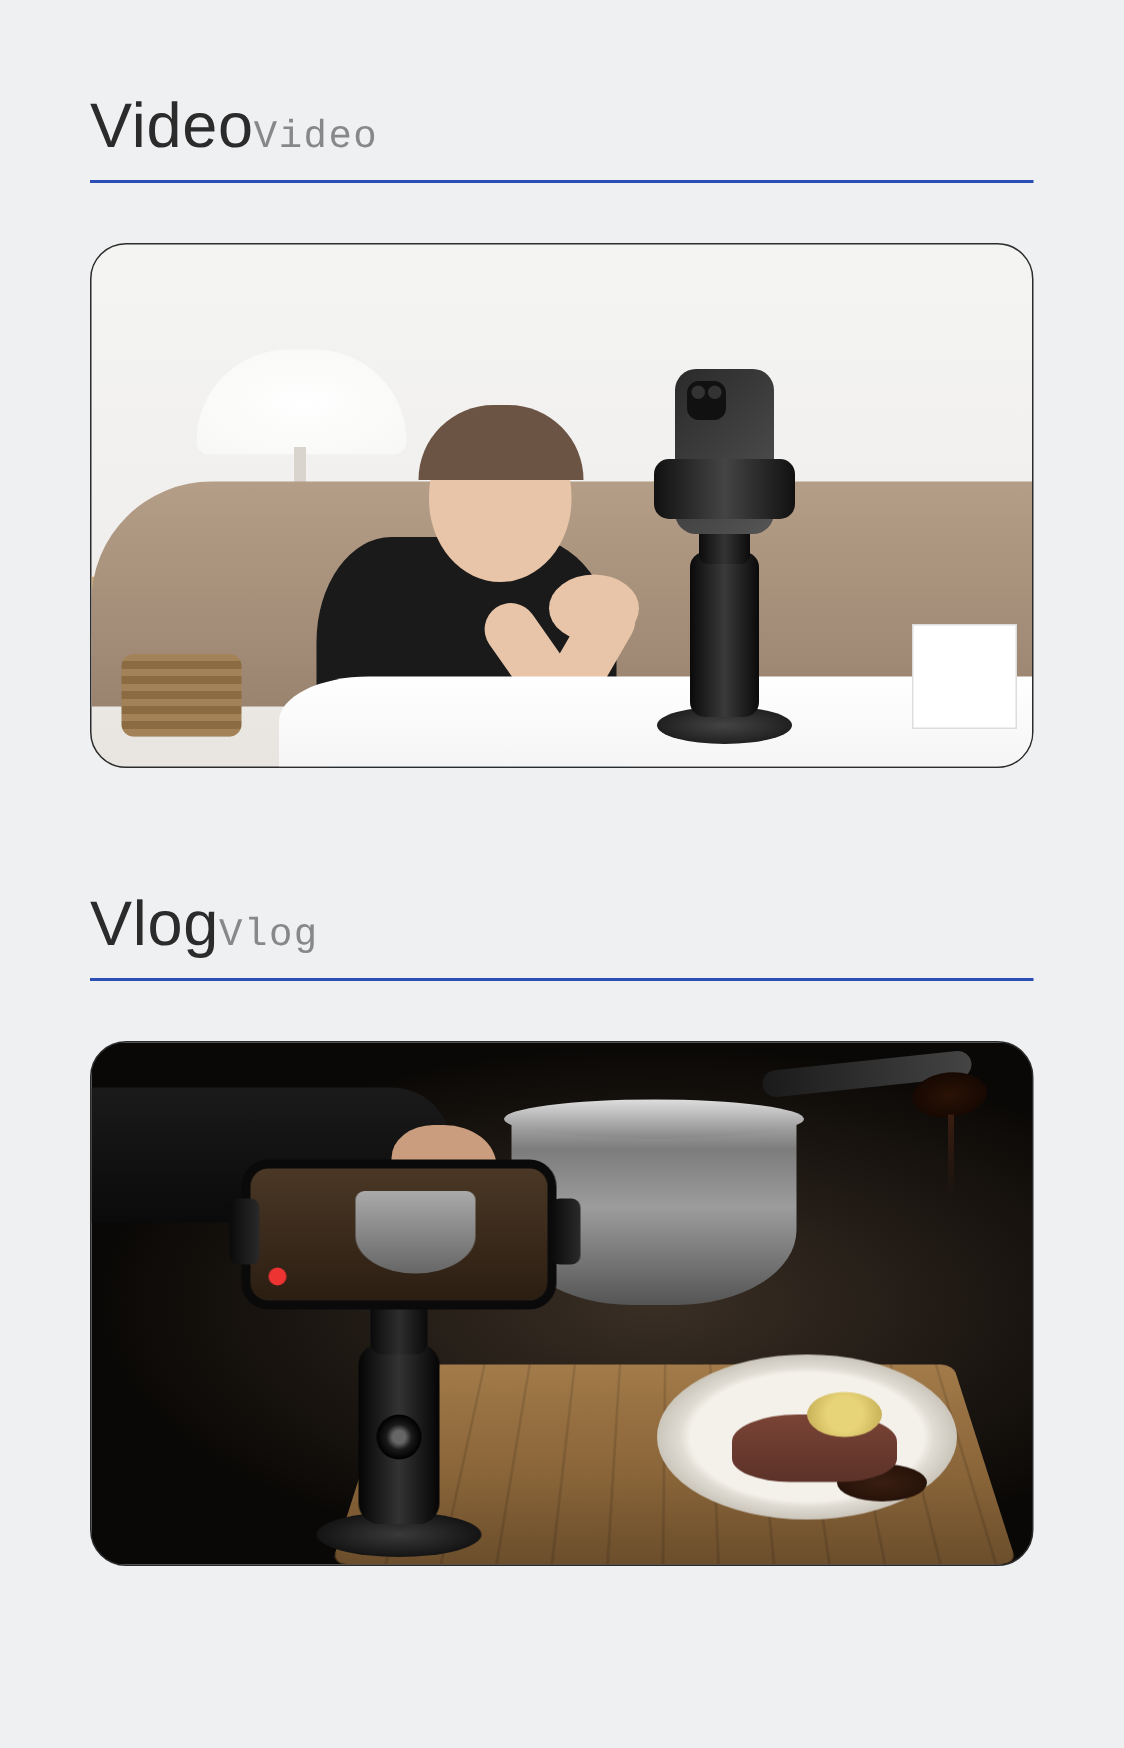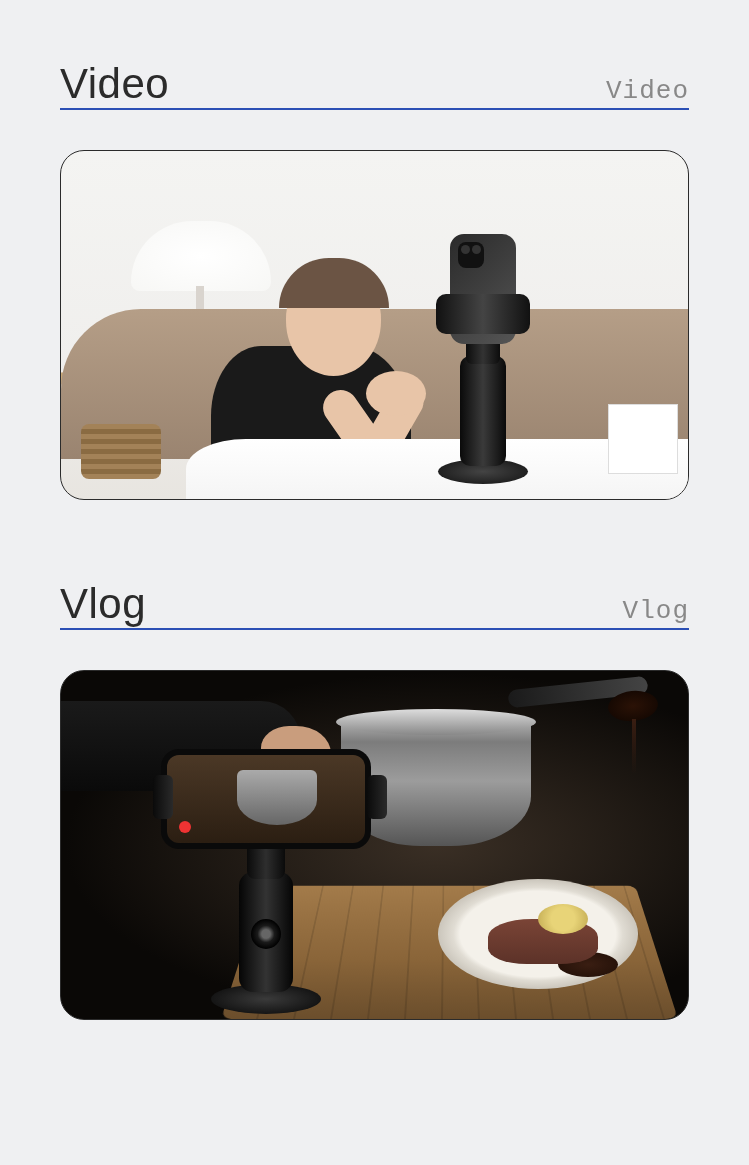--- a/index.html
+++ b/index.html
@@ -9,23 +9,23 @@
     background: #eff0f2;
     font-family: Arial, Helvetica, sans-serif;
     padding: 60px 60px 40px 60px;
   }
   .section {
     margin-bottom: 80px;
   }
   .header-row {
     display: flex;
     align-items: baseline;
-    justify-content: space-between;
+    justify-content: flex-start;
     border-bottom: 2px solid #2b4fb5;
-    padding-bottom: 0;
+    padding-bottom: 12px;
     margin-bottom: 40px;
   }
   .title-main {
     font-size: 42px;
     font-weight: 400;
     color: #2b2b2b;
     letter-spacing: 0.5px;
   }
   .title-sub {
     font-size: 26px;

